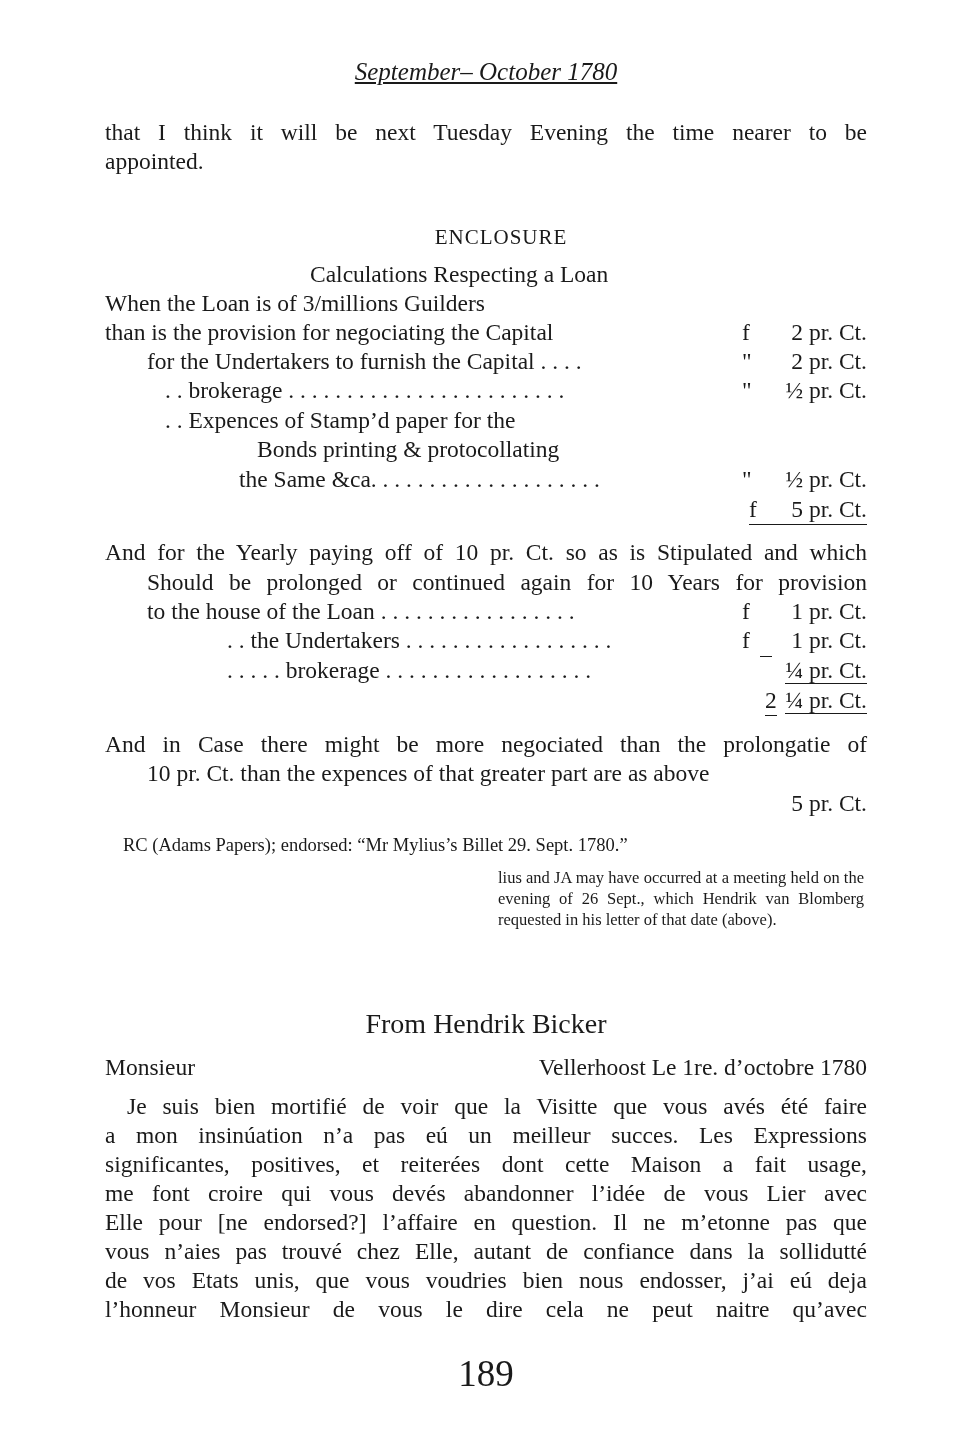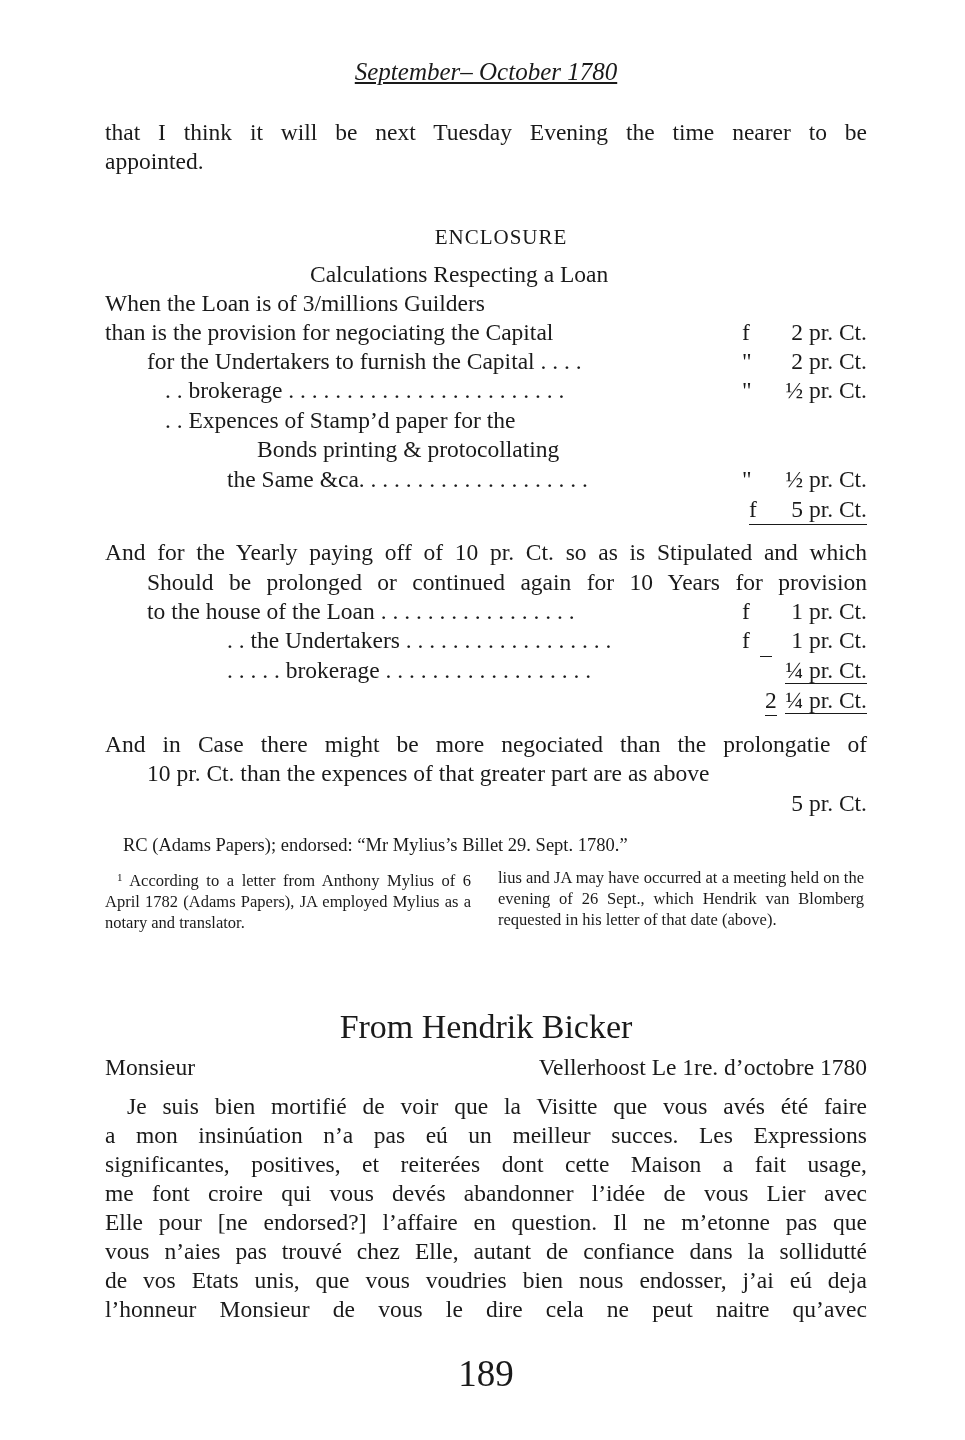--- a/index.html
+++ b/index.html
@@ -29,21 +29,21 @@
   .row .amt .mk { position: absolute; left: 10px; }
   .u { border-bottom: 1.5px solid #1a1a1a; }
   .note-line {
     position: absolute; left: 18px; top: 835px; font-size: 18.5px; white-space: nowrap;
   }
   .fn-col { position: absolute; top: 867px; width: 366px; font-size: 16.5px; line-height: 21px; }
   .fn-col p { margin: 0; text-align: justify; }
   .fn-col p.last { text-align-last: left; }
   .fn-col sup { font-size: 11px; vertical-align: 5px; }
   .heading2 {
-    position: absolute; top: 1008px; left: 0; width: 762px; text-align: center; font-size: 34px;
+    position: absolute; top: 1008px; left: 0; width: 762px; text-align: center; font-size: 28px;
   }
   .folio { position: absolute; top: 1352px; left: 0; width: 762px; text-align: center; font-size: 37px; }
 </style>
 </head>
 <body>
 
 <div class="page">
 
   <div class="running-head">September– October 1780</div>
 
@@ -67,21 +67,21 @@
     <span class="lbl" style="left:60px">. . brokerage . . . . . . . . . . . . . . . . . . . . . . . .</span>
     <span class="amt"><span class="mk">"</span><span>½ pr. Ct.</span></span>
   </div>
   <div class="row" style="top:406px">
     <span class="lbl" style="left:60px">. . Expences of Stamp’d paper for the</span>
   </div>
   <div class="row" style="top:435px">
     <span class="lbl" style="left:152px">Bonds printing &amp; protocollating</span>
   </div>
   <div class="row" style="top:465px">
-    <span class="lbl" style="left:122px">the Same &amp;ca.  . . . . . . . . . . . . . . . . . . .</span>
+    <span class="lbl" style="left:134px">the Same &amp;ca.  . . . . . . . . . . . . . . . . . . .</span>
     <span class="amt"><span class="mk">"</span><span>½ pr. Ct.</span></span>
   </div>
   <div class="row" style="top:495px">
     <span class="amt u" style="width:118px"><span class="mk" style="left:0">f</span><span>5 pr. Ct.</span></span>
   </div>
 
   <div class="line justify" style="top:538px">And for the Yearly paying off of 10 pr. Ct. so as is Stipulated and which</div>
   <div class="line justify" style="top:568px; left:42px; width:720px">Should be prolonged or continued again for 10 Years for provision</div>
 
   <div class="row" style="top:597px">
@@ -100,21 +100,20 @@
     <span class="amt"><span class="mk u" style="left:33px">2</span><span class="u">¼ pr. Ct.</span></span>
   </div>
 
   <div class="line justify" style="top:730px">And in Case there might be more negociated than the prolongatie of</div>
   <div class="line" style="top:759px; left:42px; width:auto">10 pr. Ct. than the expences of that greater part are as above</div>
   <div class="line right" style="top:789px">5 pr. Ct.</div>
 
   <div class="note-line">RC (Adams Papers); endorsed: “Mr Mylius’s Billet  29. Sept. 1780.”</div>
 
   <div class="fn-col" style="left:0">
-    <p style="text-indent:12px"><sup>1</sup> <span>According to a letter from Anthony Mylius of 6 April 1782 (Adams Papers), JA employed Mylius as a notary and translator.</span></p>
   </div>
   <div class="fn-col" style="left:393px">
     <p class="last">lius and JA may have occurred at a meeting held on the evening of 26 Sept., which Hendrik van Blomberg requested in his letter of that date (above).</p>
   </div>
 
   <div class="heading2">From Hendrik Bicker</div>
 
   <div class="line" style="top:1053px">Monsieur</div>
   <div class="line right" style="top:1053px">Vellerhoost Le 1re. d’octobre 1780</div>
 

